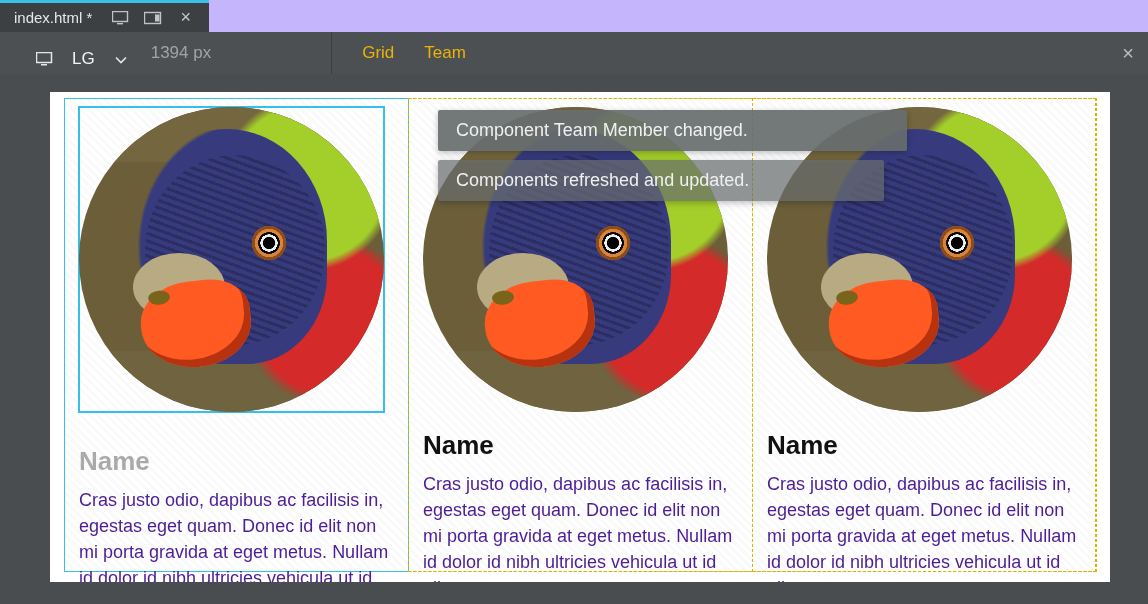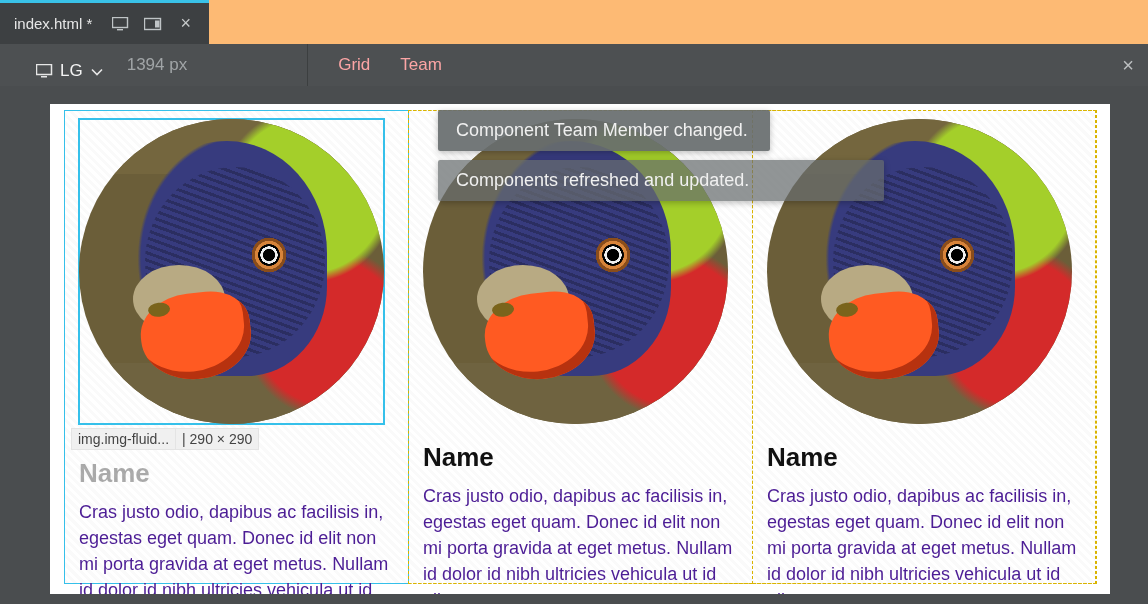--- a/index.html
+++ b/index.html
@@ -6,22 +6,22 @@
   body {
     font-family: -apple-system, BlinkMacSystemFont, "Segoe UI", Helvetica, Arial, sans-serif;
     background: #4a4d4f;
     width: 1148px;
     height: 604px;
     overflow: hidden;
     position: relative;
   }
   
   .tabbar {
-    height: 44px;
-    background: #fdba74;
+    height: 32px;
+    background: #c4b5fd;
     display: flex;
     align-items: stretch;
   }
   .tab {
     display: flex;
     align-items: center;
     gap: 14px;
     background: #3d4042;
     color: #e6e6e6;
     padding: 0 14px;
@@ -49,35 +49,35 @@
     display: flex;
     align-items: center;
     padding-left: 28px;
     color: #cfd2d3;
     font-size: 17px;
     gap: 10px;
   }
   .bp {
     display: flex;
     align-items: center;
-    gap: 6px;
+    gap: 18px;
     padding: 4px 8px;
     border-radius: 3px;
     cursor: pointer;
     margin-top: 12px;
   }
   .bp .device-icon { width:18px; height:14px; display:inline-flex; align-items:center; justify-content:center; color:#e6e6e6; }
   .bp-label { color: #f3f3f3; font-weight: 500; }
   .chevron { margin-left:2px; }
   .px-label { color: #a0a4a6; margin-left: 6px; }
   .toolbar-divider {
     width: 1px; height: 100%; background: #3c3f40; margin: 0 10px 0 110px;
   }
   .tool-btn {
-    color: #fca5a5;
+    color: #eab308;
     padding: 4px 10px;
     cursor: pointer;
   }
   .toolbar-close {
     margin-left: auto;
     margin-right: 14px;
     color: #bcbfc0;
     font-size: 20px;
     cursor: pointer;
   }
@@ -239,21 +239,21 @@
     position: absolute;
     left: 438px;
     background: rgba(103,108,110,0.92);
     color: #f0f0f0;
     font-size: 18px;
     padding: 10px 18px;
     border-radius: 2px;
     box-shadow: 0 2px 6px rgba(0,0,0,0.25);
     pointer-events: none;
   }
-  .toast1 { top: 110px; width: 332px; }
+  .toast1 { top: 110px; width: 469px; }
   .toast2 { top: 160px; width: 446px; background: rgba(103,108,110,0.72);}
 </style>
 </head>
 <body>
 
 <div class="tabbar">
   <div class="tab">
     <span class="file-label">index.html *</span>
     <span class="tab-icon">
       <svg width="18" height="14" viewBox="0 0 18 14">
@@ -306,24 +306,20 @@
           <div class="circle">
             <div class="bird-bg"></div>
             <div class="bird-head"></div>
             <div class="bird-feathers"></div>
             <div class="bird-cheek"></div>
             <div class="bird-beak"></div>
             <div class="bird-eye-outer"></div>
             <div class="bird-eye-inner"></div>
           </div>
         </div>
-        <div class="sel-badge">
-          <span class="a">img.img-fluid...</span>
-          <span class="b"><span> | </span><span>290 × 290</span></span>
-        </div>
         <div class="heading" style="margin-top:34px; opacity:0.35;">Name</div>
         <div class="body">Cras justo odio, dapibus ac facilisis in, egestas eget quam. Donec id elit non mi porta gravida at eget metus. Nullam id dolor id nibh ultricies vehicula ut id elit.</div>
       </div>
     </div>
 
     <div class="col col2">
       <div class="card">
         <div class="img-wrap">
           <div class="circle">
             <div class="bird-bg"></div>

